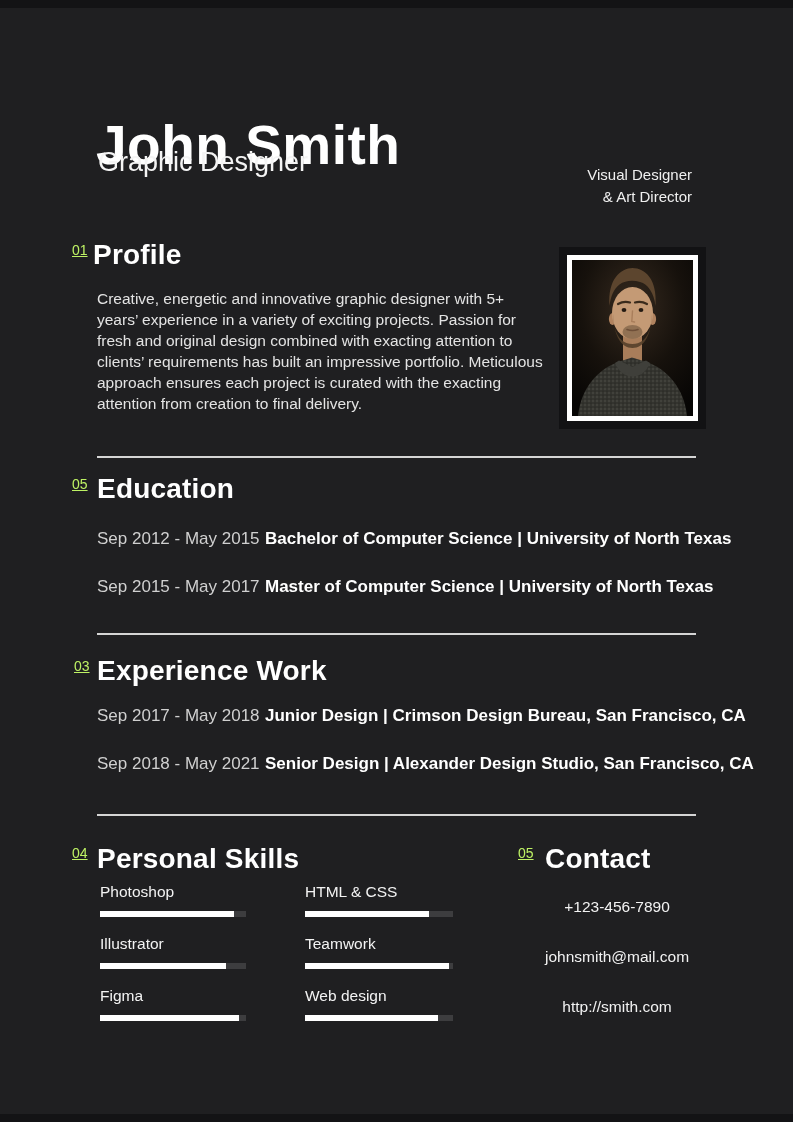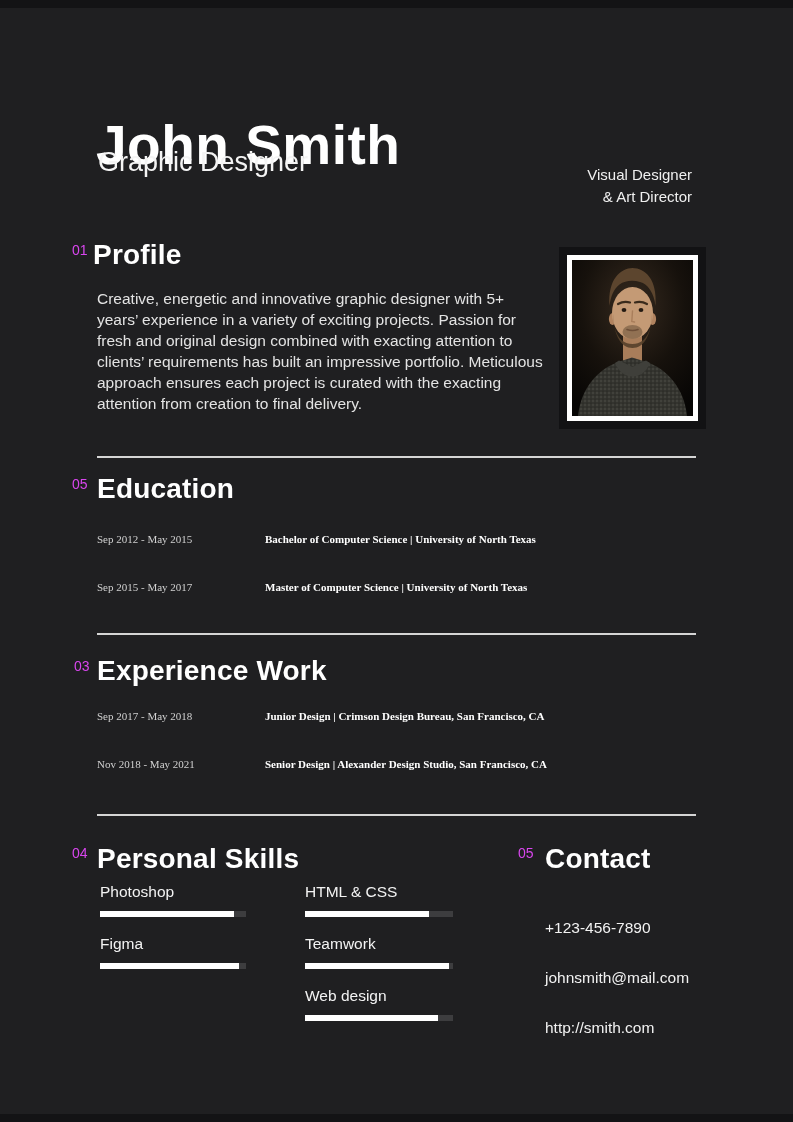--- a/index.html
+++ b/index.html
@@ -9,46 +9,46 @@
     font-family:"Liberation Sans",sans-serif;color:#fff;
   }
   .edge{position:absolute;left:0;width:793px;height:8px;background:#131315;}
   .edge.top{top:0;}
   .edge.bottom{bottom:0;}
 
   .name{position:absolute;left:96px;top:76px;font-size:55px;font-weight:700;letter-spacing:.5px;color:#ffffff;white-space:nowrap;}
   .subtitle{position:absolute;left:98px;top:147px;font-size:27px;font-weight:400;color:#f4f4f4;white-space:nowrap;}
   .tagline{position:absolute;right:101px;top:164px;font-size:15px;line-height:21.5px;text-align:right;color:#efefef;}
 
-  .sec-num{position:absolute;font-size:14px;font-weight:400;color:#d946ef;}
+  .sec-num{position:absolute;font-size:14px;font-weight:400;color:#bef264;text-decoration:underline;}
   .sec-head{position:absolute;font-size:28px;font-weight:700;color:#ffffff;white-space:nowrap;letter-spacing:.2px;}
 
   .profile-body{position:absolute;left:97px;top:288px;width:452px;font-size:15.5px;line-height:21px;color:#e3e3e3;}
 
   .photo-outer{position:absolute;left:559px;top:247px;width:147px;height:182px;background:#121214;display:flex;align-items:center;justify-content:center;}
   .photo-frame{width:121px;height:156px;background:#ffffff;padding:5px;}
   .photo-frame svg{display:block;}
 
   .divider{position:absolute;left:97px;width:599px;height:2px;background:#d5d5d5;}
 
   .rows{position:absolute;left:97px;width:640px;}
-  .row{display:flex;white-space:nowrap;font-size:11px;line-height:18px;font-family:Liberation Serif, serif;}
+  .row{display:flex;white-space:nowrap;font-size:17px;line-height:18px;}
   .row + .row{margin-top:30px;}
   .row .date{width:168px;flex:none;color:#d0d0d0;font-weight:400;}
   .row .desc{color:#ffffff;font-weight:700;}
 
   .skill-col{position:absolute;top:882px;}
   .skill-col.left{left:100px;width:146px;}
   .skill-col.right{left:305px;width:148px;}
   .skill{height:52px;}
   .skill-label{font-size:15.5px;line-height:19px;color:#f3f3f3;margin-bottom:10px;white-space:nowrap;}
   .skill-bar{height:6px;background:#3d3d3f;}
   .skill-fill{height:6px;background:#ffffff;}
 
-  .contact-items{position:absolute;left:545px;top:918px;}
+  .contact-items{position:absolute;left:545px;top:897px;text-align:center;}
   .contact-item{font-size:15.5px;line-height:19px;color:#f2f2f2;white-space:nowrap;}
   .contact-item + .contact-item{margin-top:31px;}
 </style>
 </head>
 <body>
 
 <div class="sheet">
   <div class="edge top"></div>
   <div class="edge bottom"></div>
 
@@ -116,35 +116,41 @@
   <div class="divider" style="top:633px;"></div>
 
   <div class="sec-num" style="left:74px;top:658px;">03</div>
   <div class="sec-head" style="left:97px;top:655px;">Experience Work</div>
   <div class="rows" style="top:707px;">
     <div class="row">
       <span class="date">Sep 2017 - May 2018</span>
       <span class="desc">Junior Design | Crimson Design Bureau, San Francisco, CA</span>
     </div>
     <div class="row">
-      <span class="date">Nov 2018 - May 2021</span>
+      <span class="date">Sep 2018 - May 2021</span>
       <span class="desc">Senior Design | Alexander Design Studio, San Francisco, CA</span>
     </div>
   </div>
 
   <div class="divider" style="top:814px;"></div>
 
   <div class="sec-num" style="left:72px;top:845px;">04</div>
   <div class="sec-head" style="left:97px;top:843px;">Personal Skills</div>
 
   <div class="skill-col left">
     <div class="skill">
       <div class="skill-label">Photoshop</div>
       <div class="skill-bar">
           <div class="skill-fill" style="width: 92%;"></div>
+        </div>
+    </div>
+    <div class="skill">
+      <div class="skill-label">Illustrator</div>
+      <div class="skill-bar">
+          <div class="skill-fill" style="width: 86%;"></div>
         </div>
     </div>
     <div class="skill">
       <div class="skill-label">Figma</div>
       <div class="skill-bar">
           <div class="skill-fill" style="width: 95%;"></div>
         </div>
     </div>
   </div>
 

